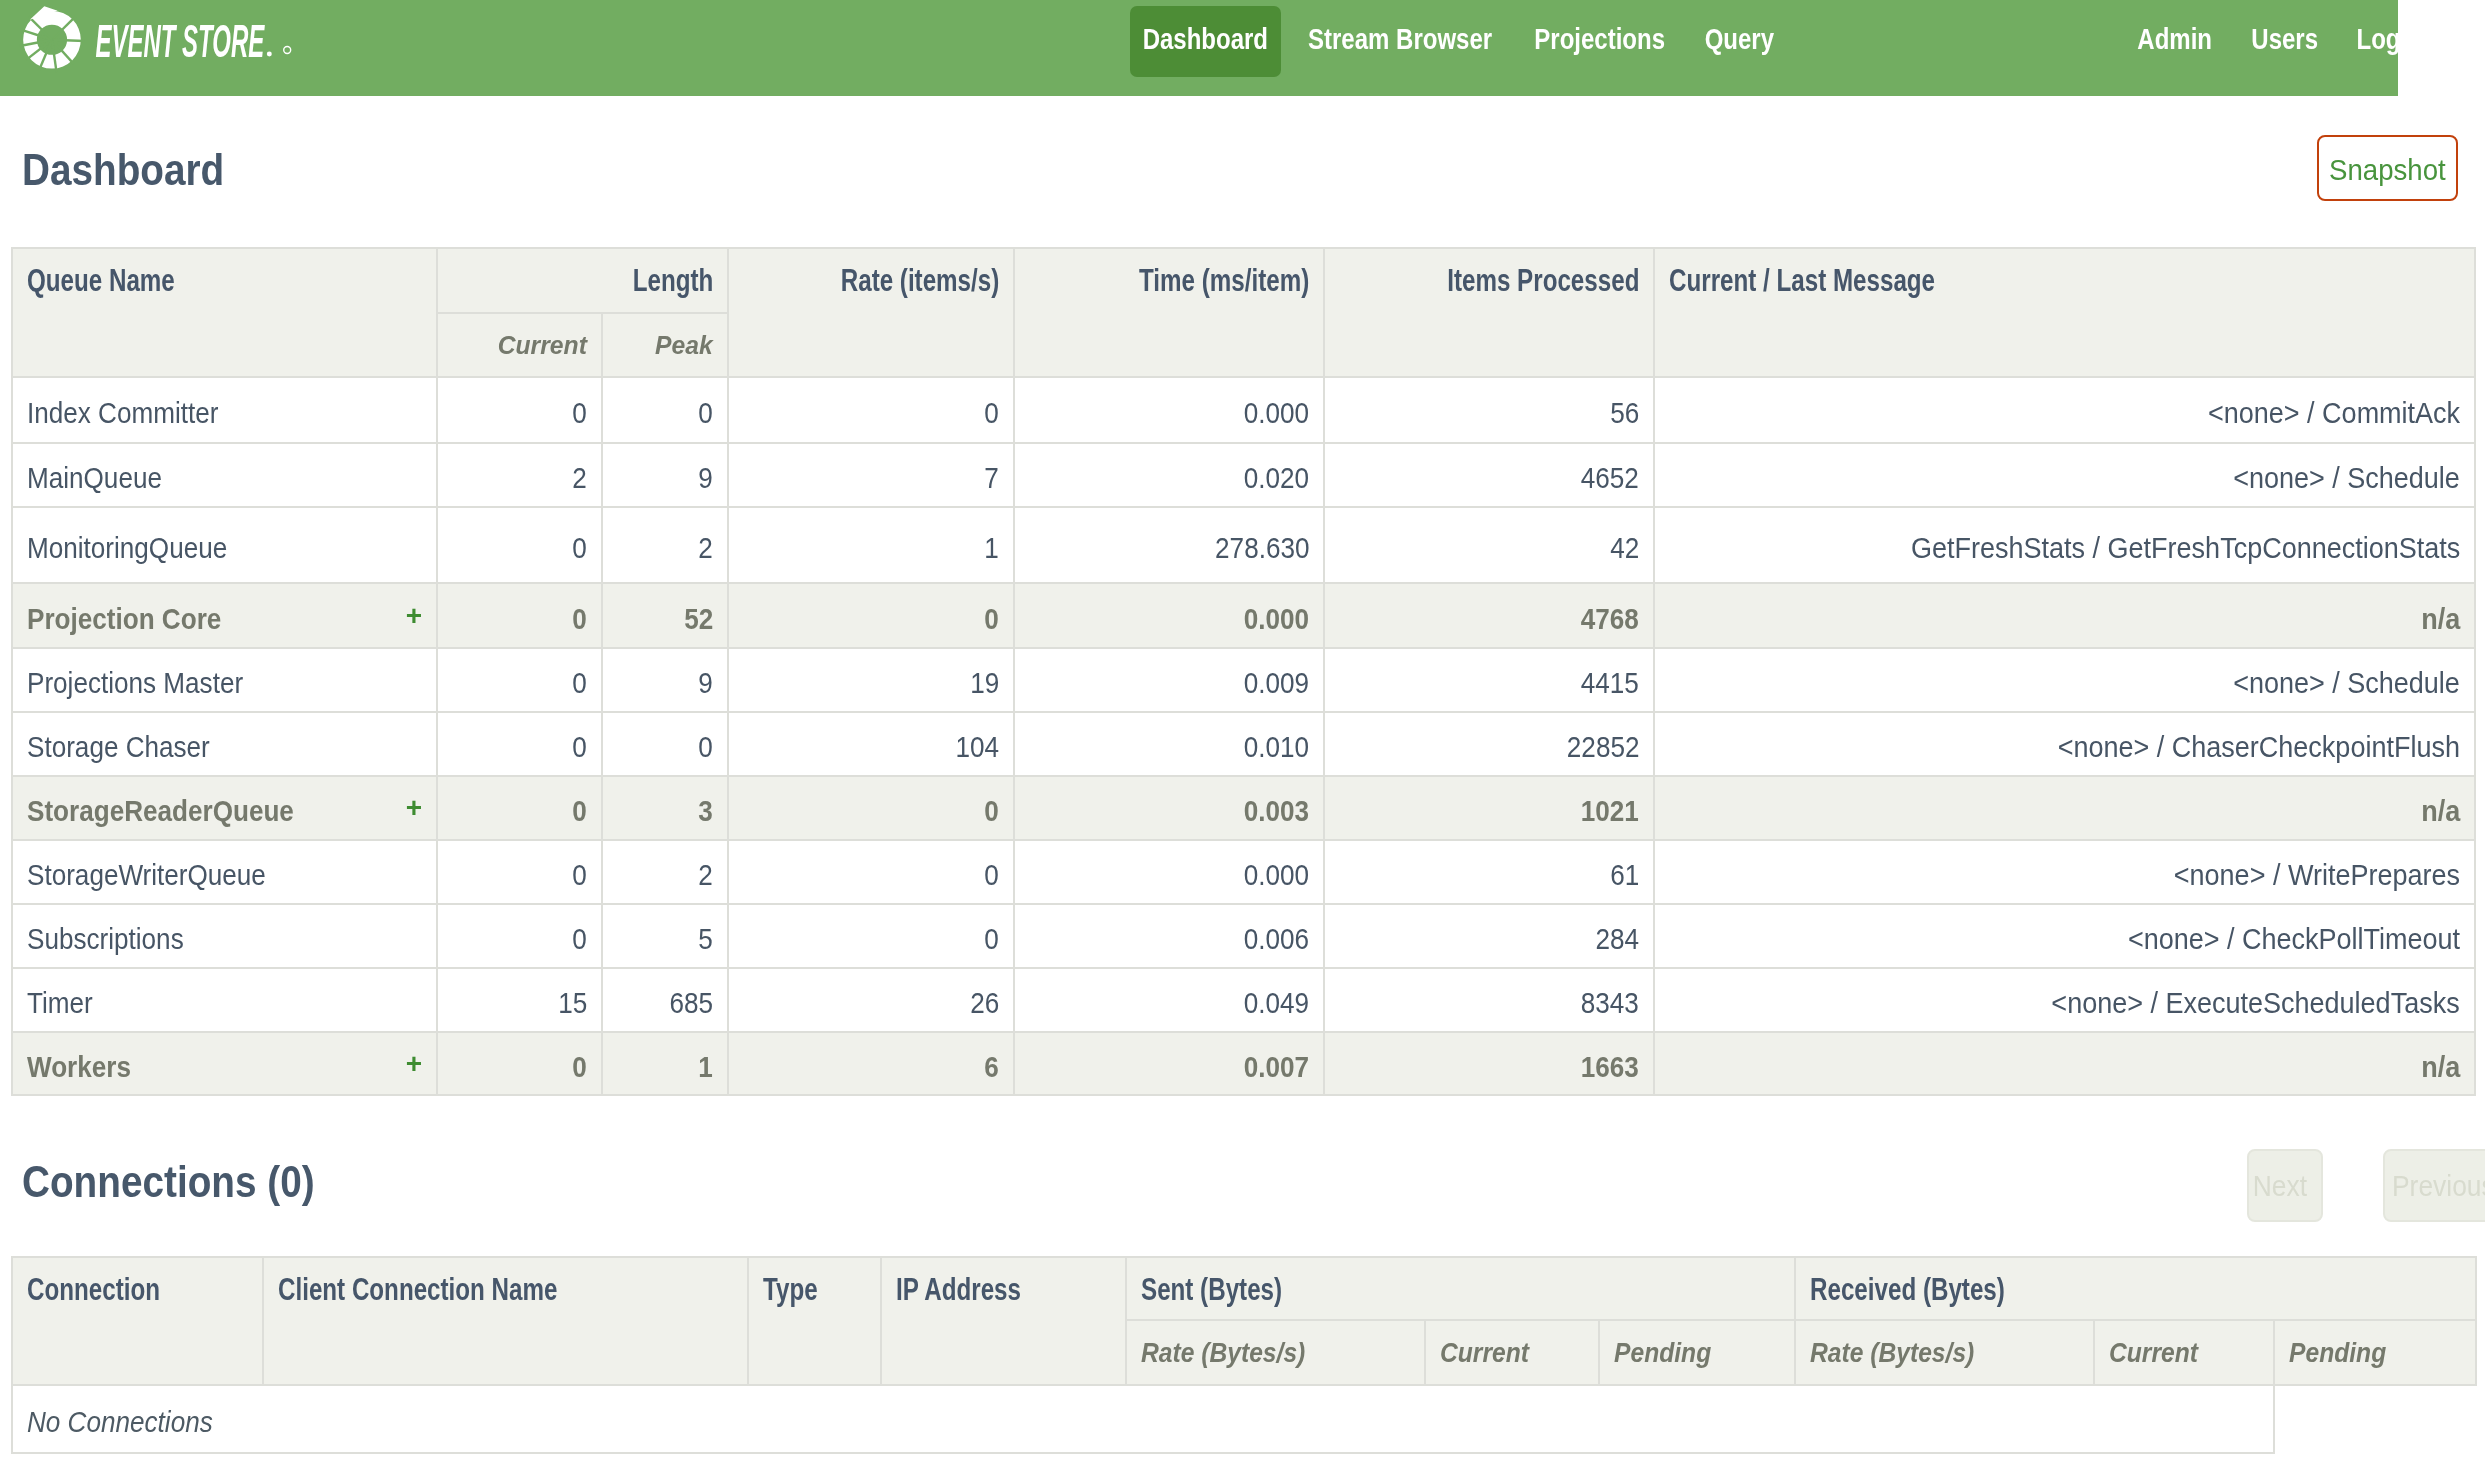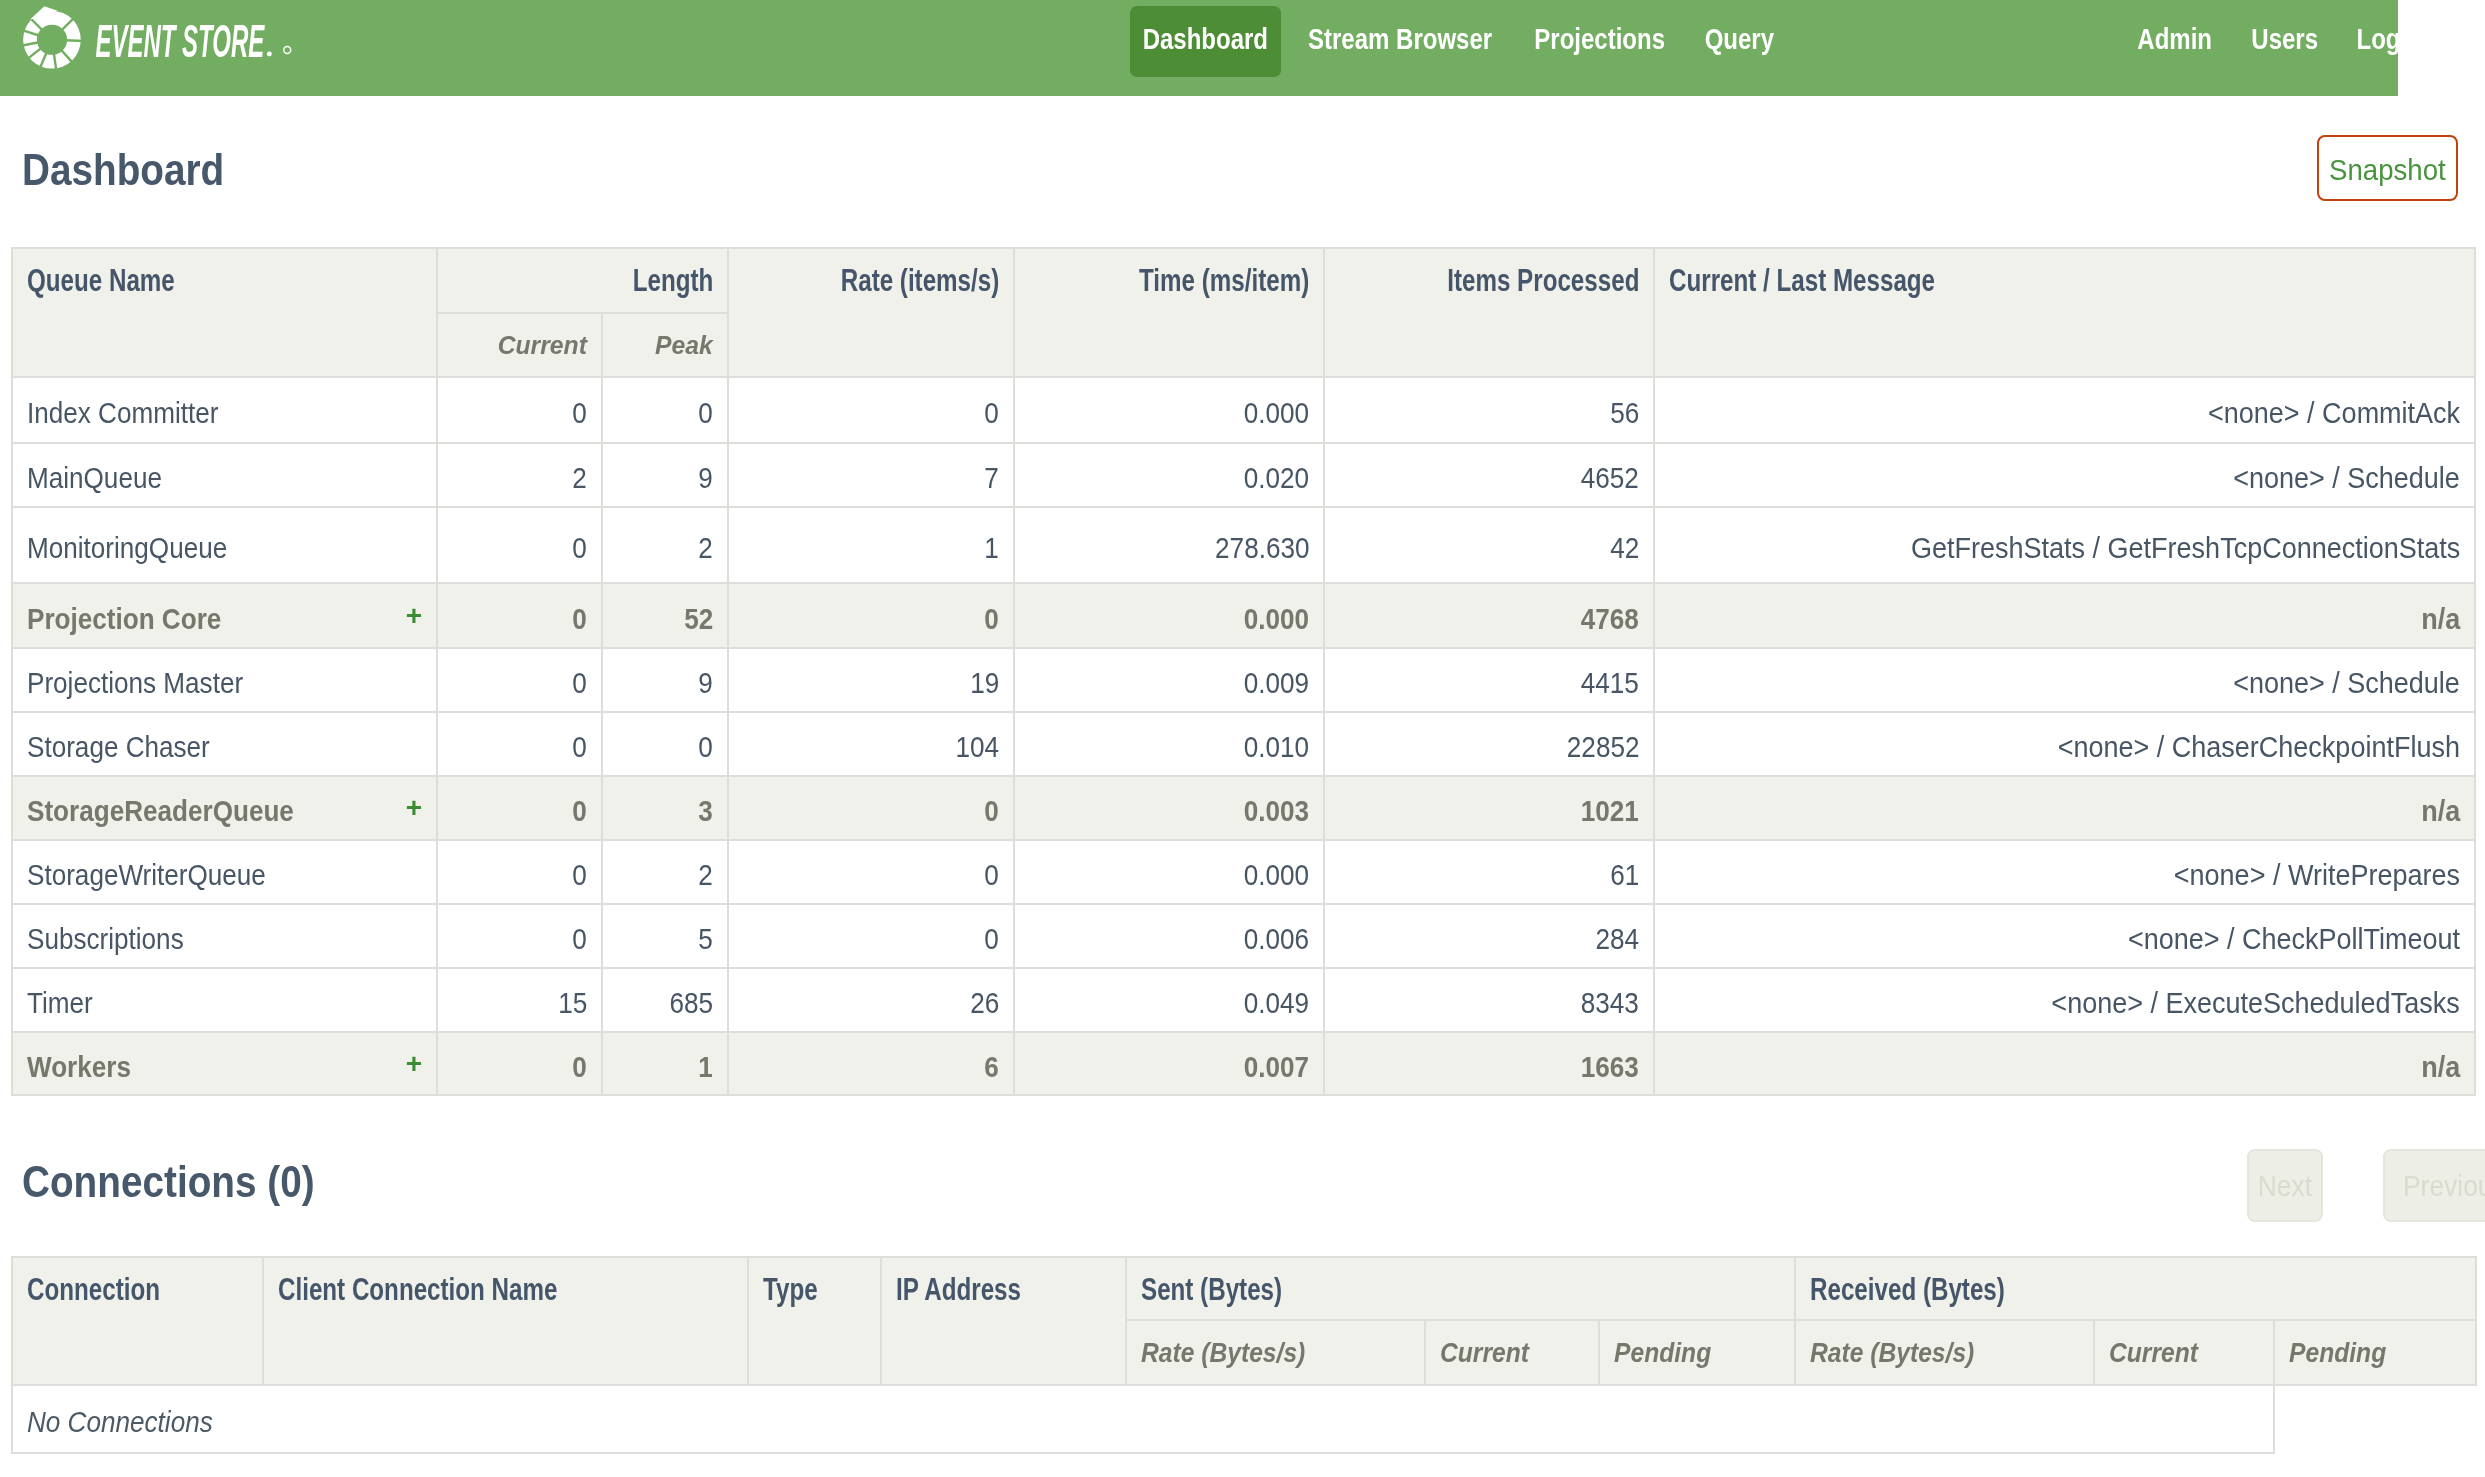--- a/index.html
+++ b/index.html
@@ -17,21 +17,21 @@
 .h-dash { position:absolute; left:22px; top:145px; font-size:44px; font-weight:bold; color:#47586B; }
 .h-dash span, .h-conn span { display:inline-block; transform:scaleX(0.88); transform-origin:left center; white-space:nowrap; }
 
 .h-conn { position:absolute; left:22px; top:1157px; font-size:44px; font-weight:bold; color:#47586B; }
 
 
 .btn-snapshot { position:absolute; left:2317px; top:135px; width:141px; height:66px; border:2px solid #c2410c; border-radius:8px; background:#fff; color:#48943D; font-size:30px; display:flex; align-items:center; justify-content:center; }
 .btn-snapshot span { display:inline-block; transform:scaleX(0.92); white-space:nowrap; position:relative; top:2px; }
 
 
-.btn-pale { position:absolute; top:1149px; height:73px; background:#EDEFE7; border:2px solid #E4E6DD; border-radius:8px; color:#D8DBCE; font-size:30px; display:flex; align-items:center; justify-content:center; }
+.btn-pale { position:absolute; top:1149px; height:73px; background:#EDEFE7; border:2px solid #E4E6DD; border-radius:8px; color:#D8DBCE; font-size:30px; display:flex; align-items:center; }
 .btn-next { left:2247px; width:76px; }
 .btn-prev { left:2335px; width:142px;margin-left:48px; }
 .btn-pale span { display:inline-block; transform:scaleX(0.88); white-space:nowrap; }
 
 
 table { border-collapse:collapse; table-layout:fixed; }
 .t1 { position:absolute; left:11px; top:247px; width:2464px; }
 .t2 { position:absolute; left:11px; top:1256px; width:2464px; }
 th, td { padding:0 14px; overflow:hidden; }
 .t1 th, .t1 td, .t2 th, .t2 td { border:2px solid #DDDED9; }

